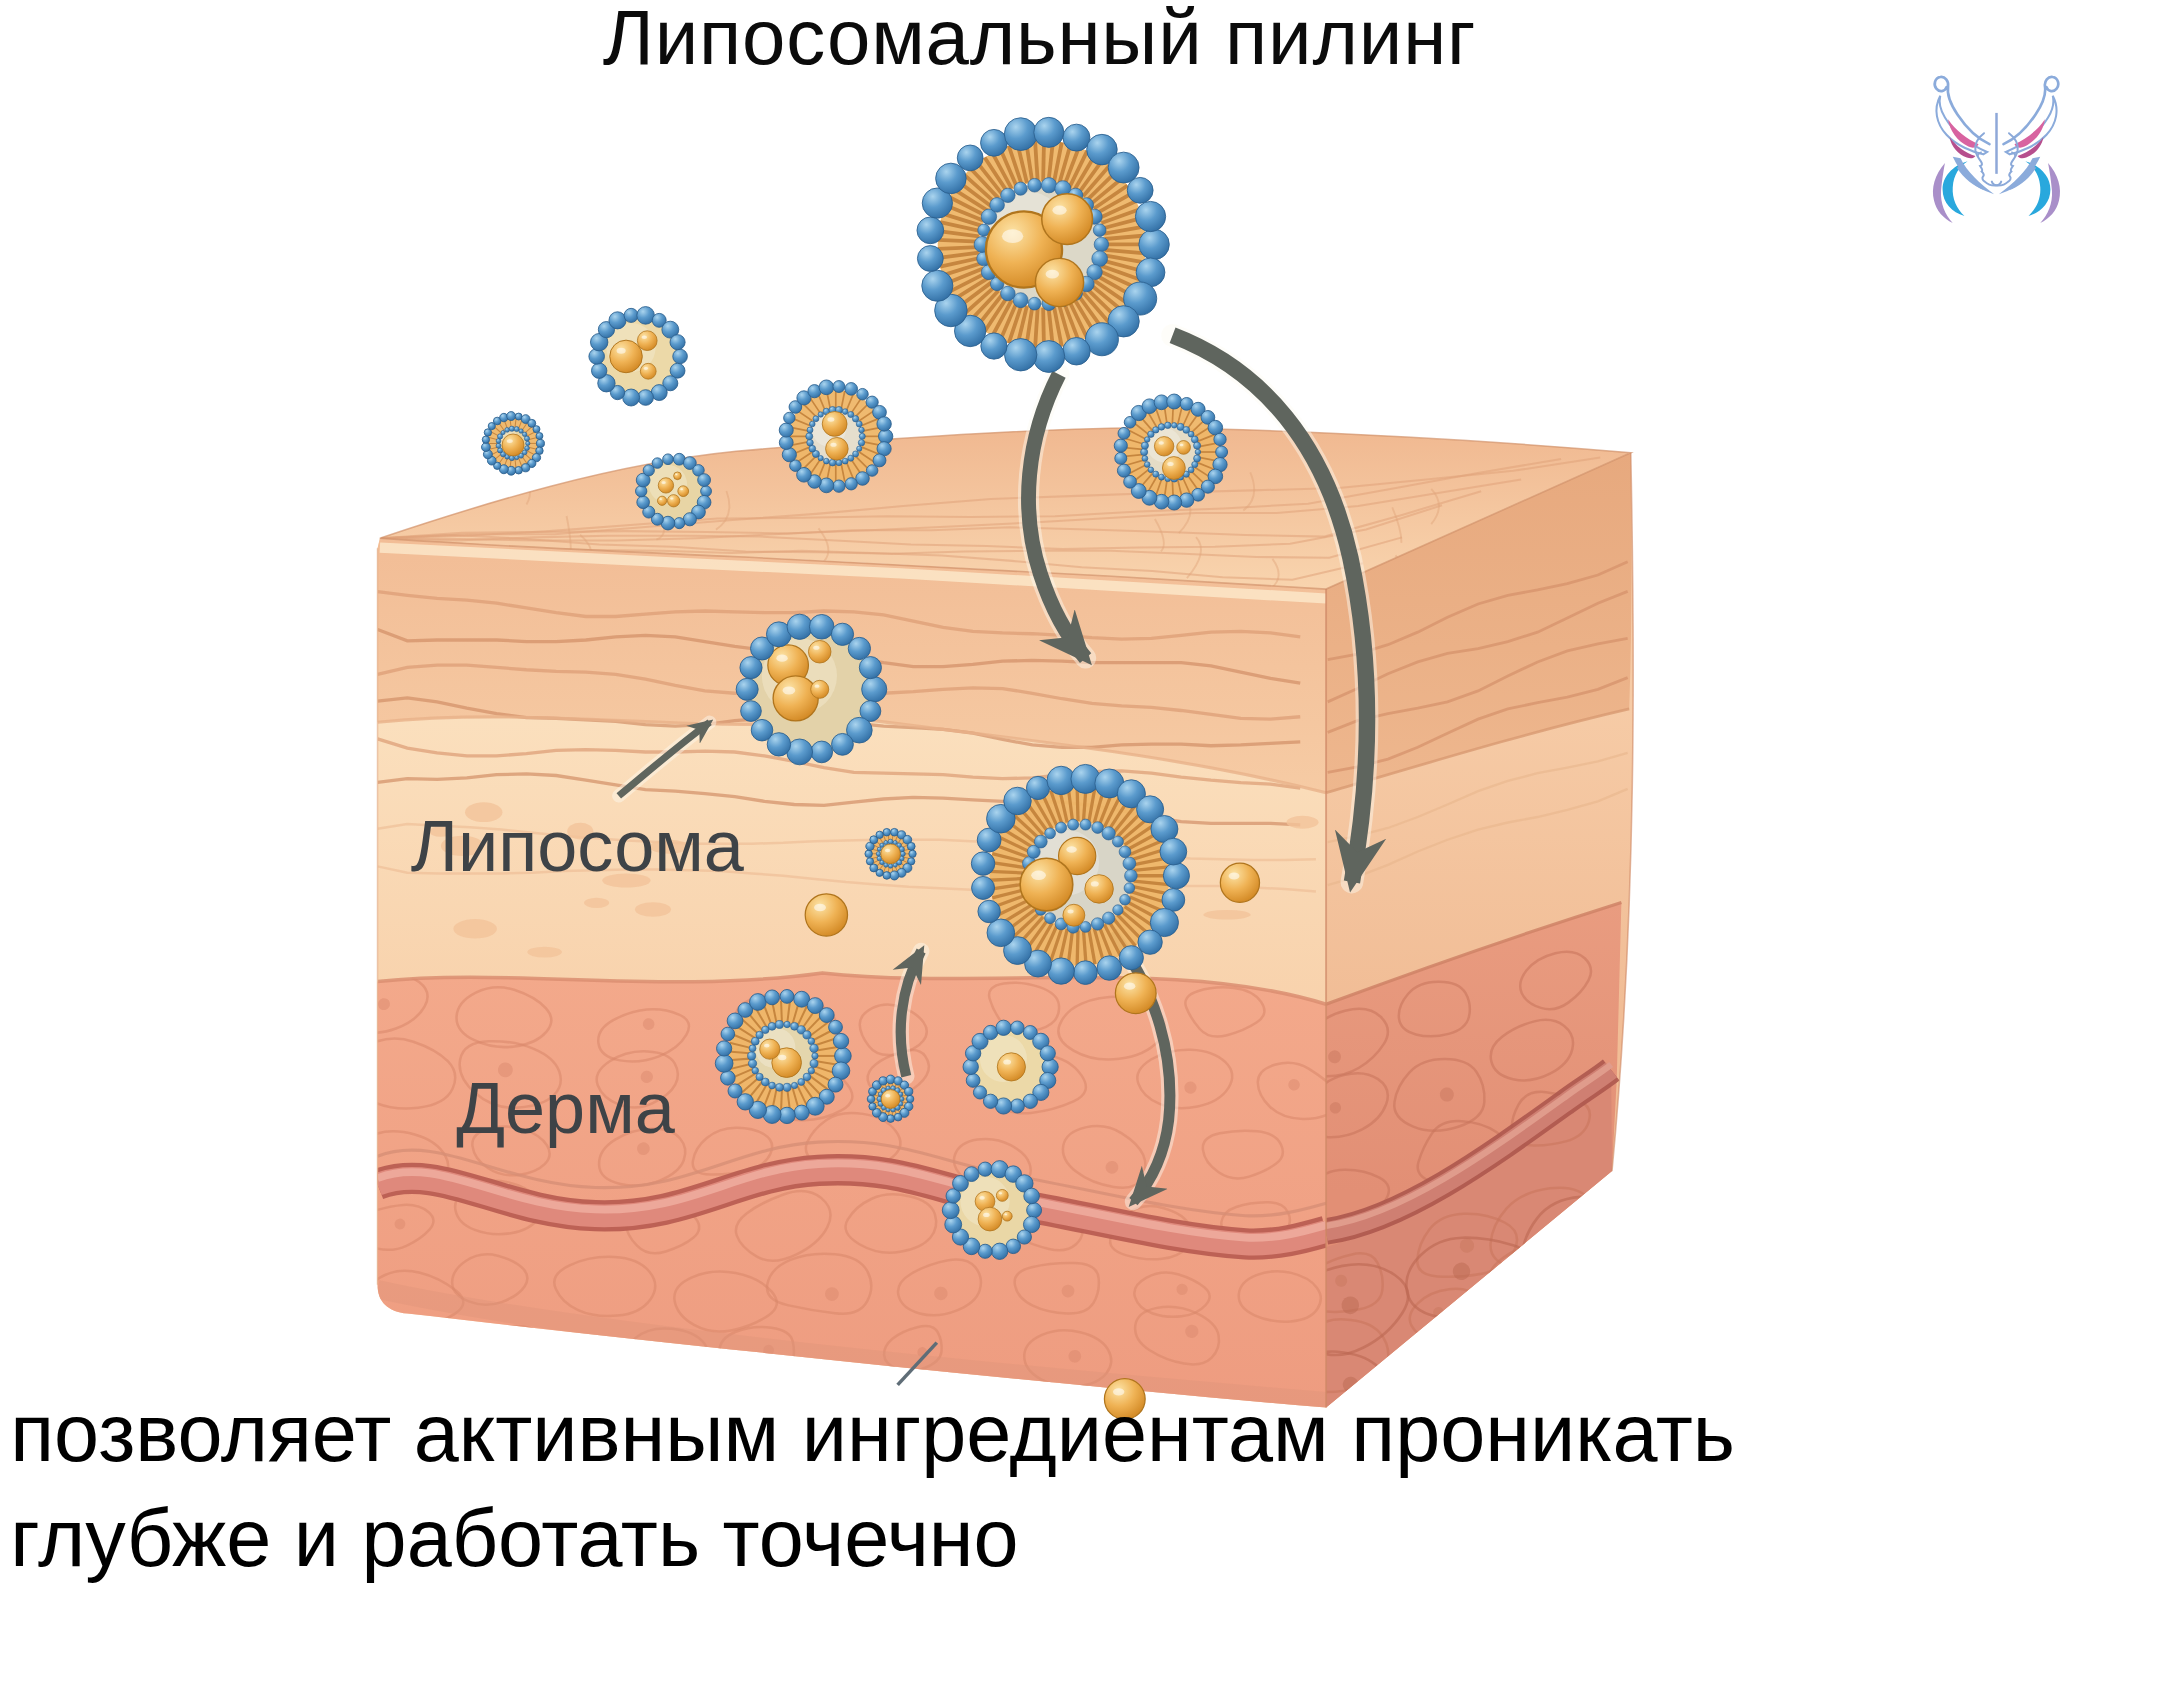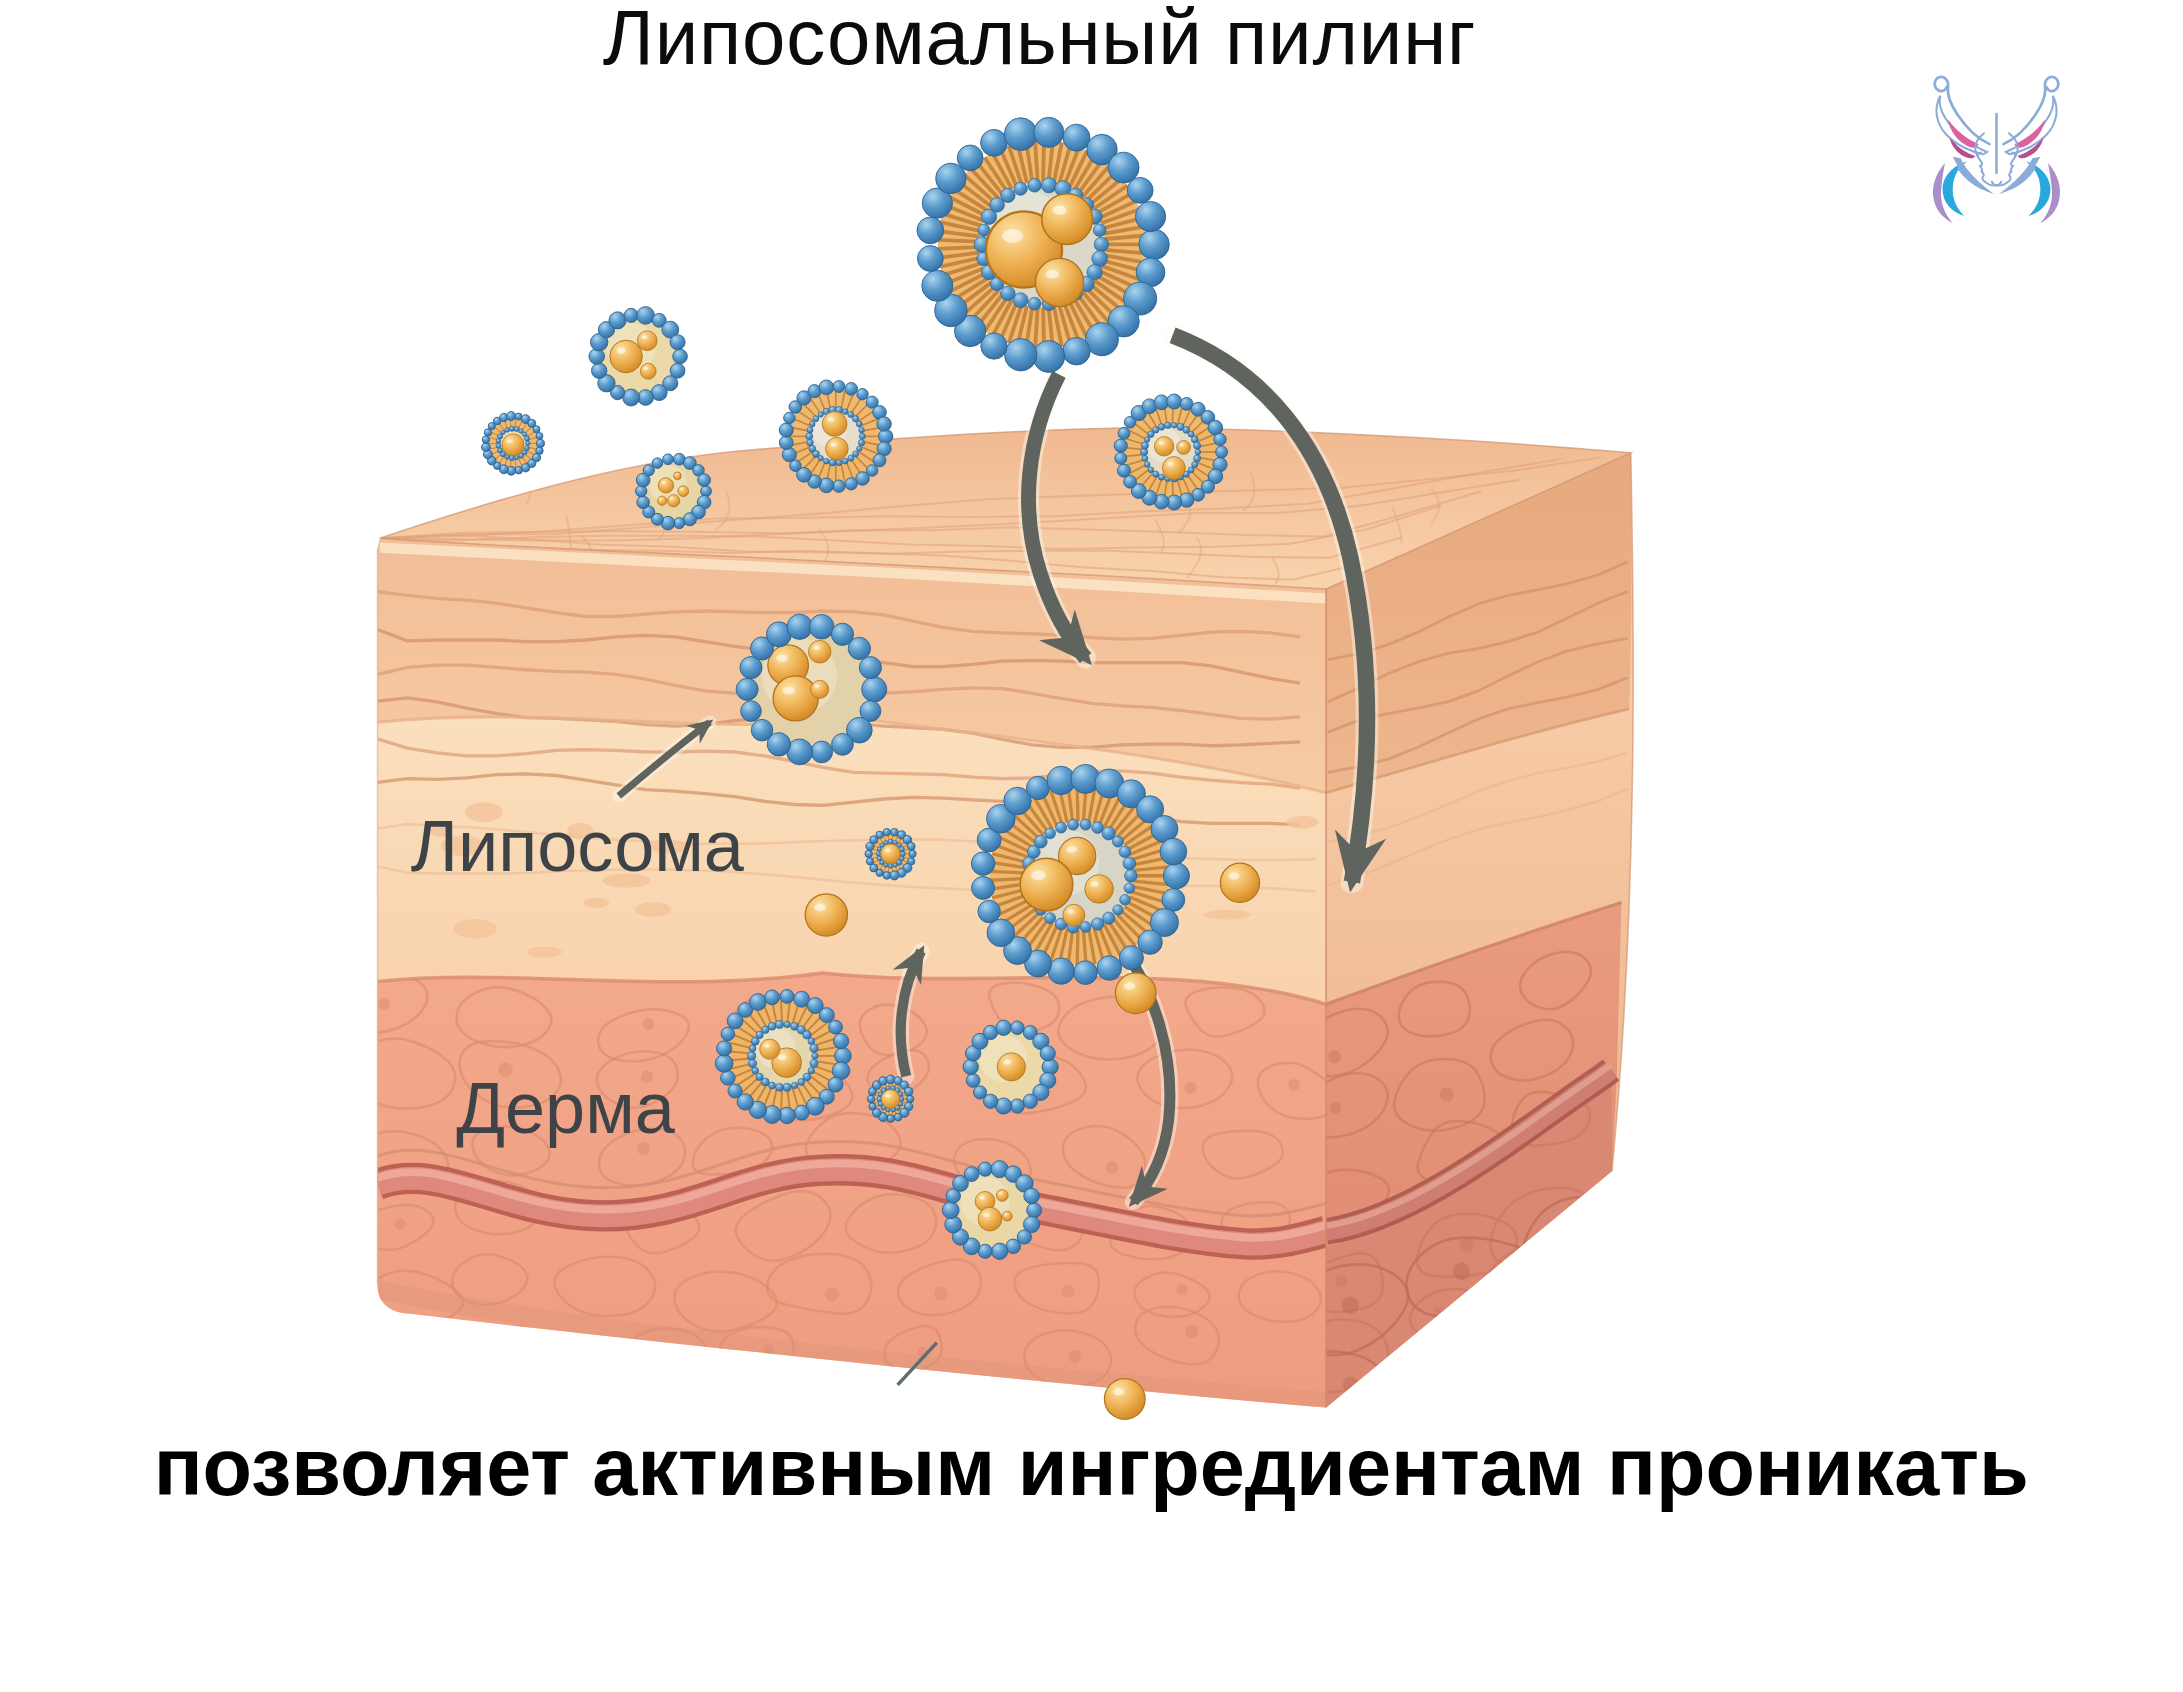--- a/index.html
+++ b/index.html
@@ -1,21 +1,21 @@
 <!DOCTYPE html>
 <html style="font-size:12.5px"><head>
 <meta charset="utf-8">
 <style>
   html,body{margin:0;padding:0;background:#fff;}
   body{width:2183px;height:1692px;position:relative;overflow:hidden;
        font-family:"Liberation Sans", sans-serif;}
   .title{position:absolute;top:-7.8px;left:0;width:2079px;text-align:center;
          font-size:78px;letter-spacing:0.8px;font-weight:400;color:#0b0b0b;white-space:nowrap;}
-  .footer{position:absolute;top:1415px;left:10.2px;width:2162px;text-align:center;
-          font-size:81px;line-height:1.30;font-weight:700;color:#000;}
+  .footer{position:absolute;top:1381px;left:10.2px;width:2162px;
+          font-size:81px;line-height:1.30;font-weight:400;color:#000;}
   .footer div{white-space:nowrap;}
   .logo{position:absolute;left:1909px;top:64px;width:175px;height:165px;}
   #scene{position:absolute;left:0;top:0;}
   text{font-family:"Liberation Sans", sans-serif;}
 </style>
 </head>
 <body>
 
 <svg id="scene" width="2183" height="1692" viewBox="0 0 2787 2160">
     <defs>
@@ -1353,14 +1353,15 @@
     <path d="M168,118 C158,139 144,154 126,162 L115,166 C134,152 150,137 158,120 Z" fill="#8babdb"></path>
     <path d="M163,132 C153,147 141,156 128,161 C141,150 151,142 157,131 Z" fill="#8babdb"></path>
     <path d="M128,88 C136,94 140,102 139,110 C138,116 135,120 132,124 C130,127 130,129 133,130 C131,133 129,135 131,137 C129,139 127,141 129,143 C131,145 130,148 127,150 C124,153 119,155 114,155 C110,155 107,153 106,150" fill="none" stroke="#8ba9d9" stroke-width="2.6" stroke-linecap="round"></path>
     <path d="M131,112 C134,113 136,115 136,118" fill="none" stroke="#8ba9d9" stroke-width="2"></path>
   </g>
   <use href="#logo-half" transform="matrix(-1,0,0,1,224,0)"></use>
 </svg>
 
 <div class="footer">
   <div>позволяет активным ингредиентам проникать</div>
+  <div>глубже и работать точечно</div>
 </div>
 
 
 </body></html>

